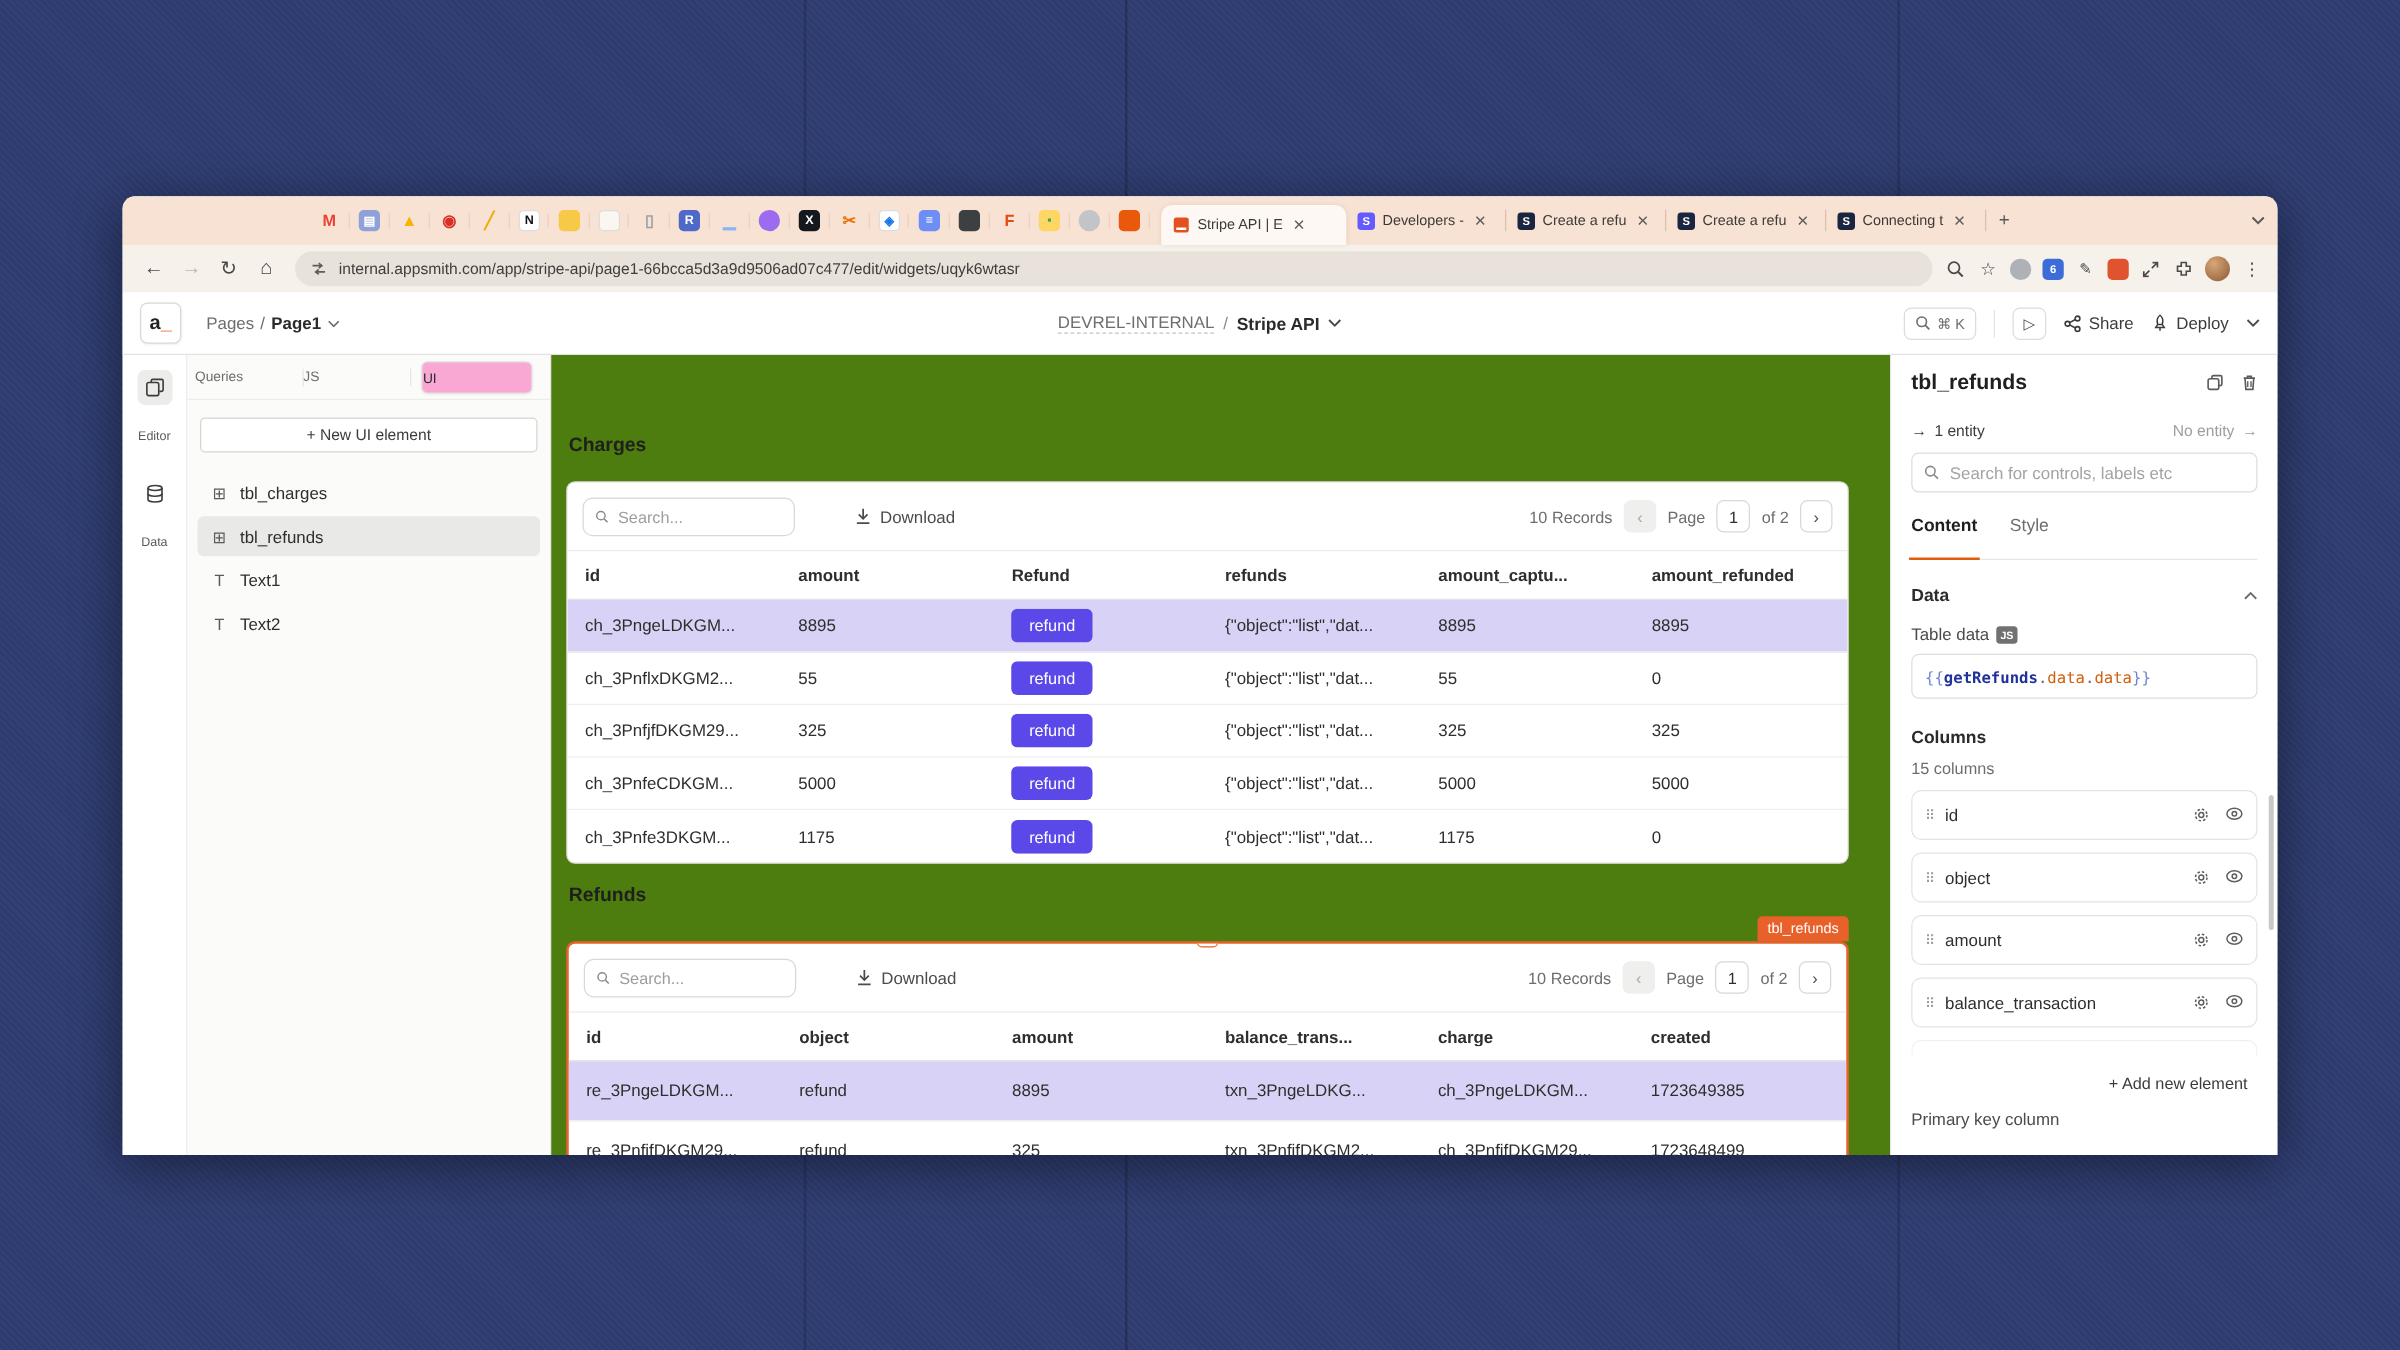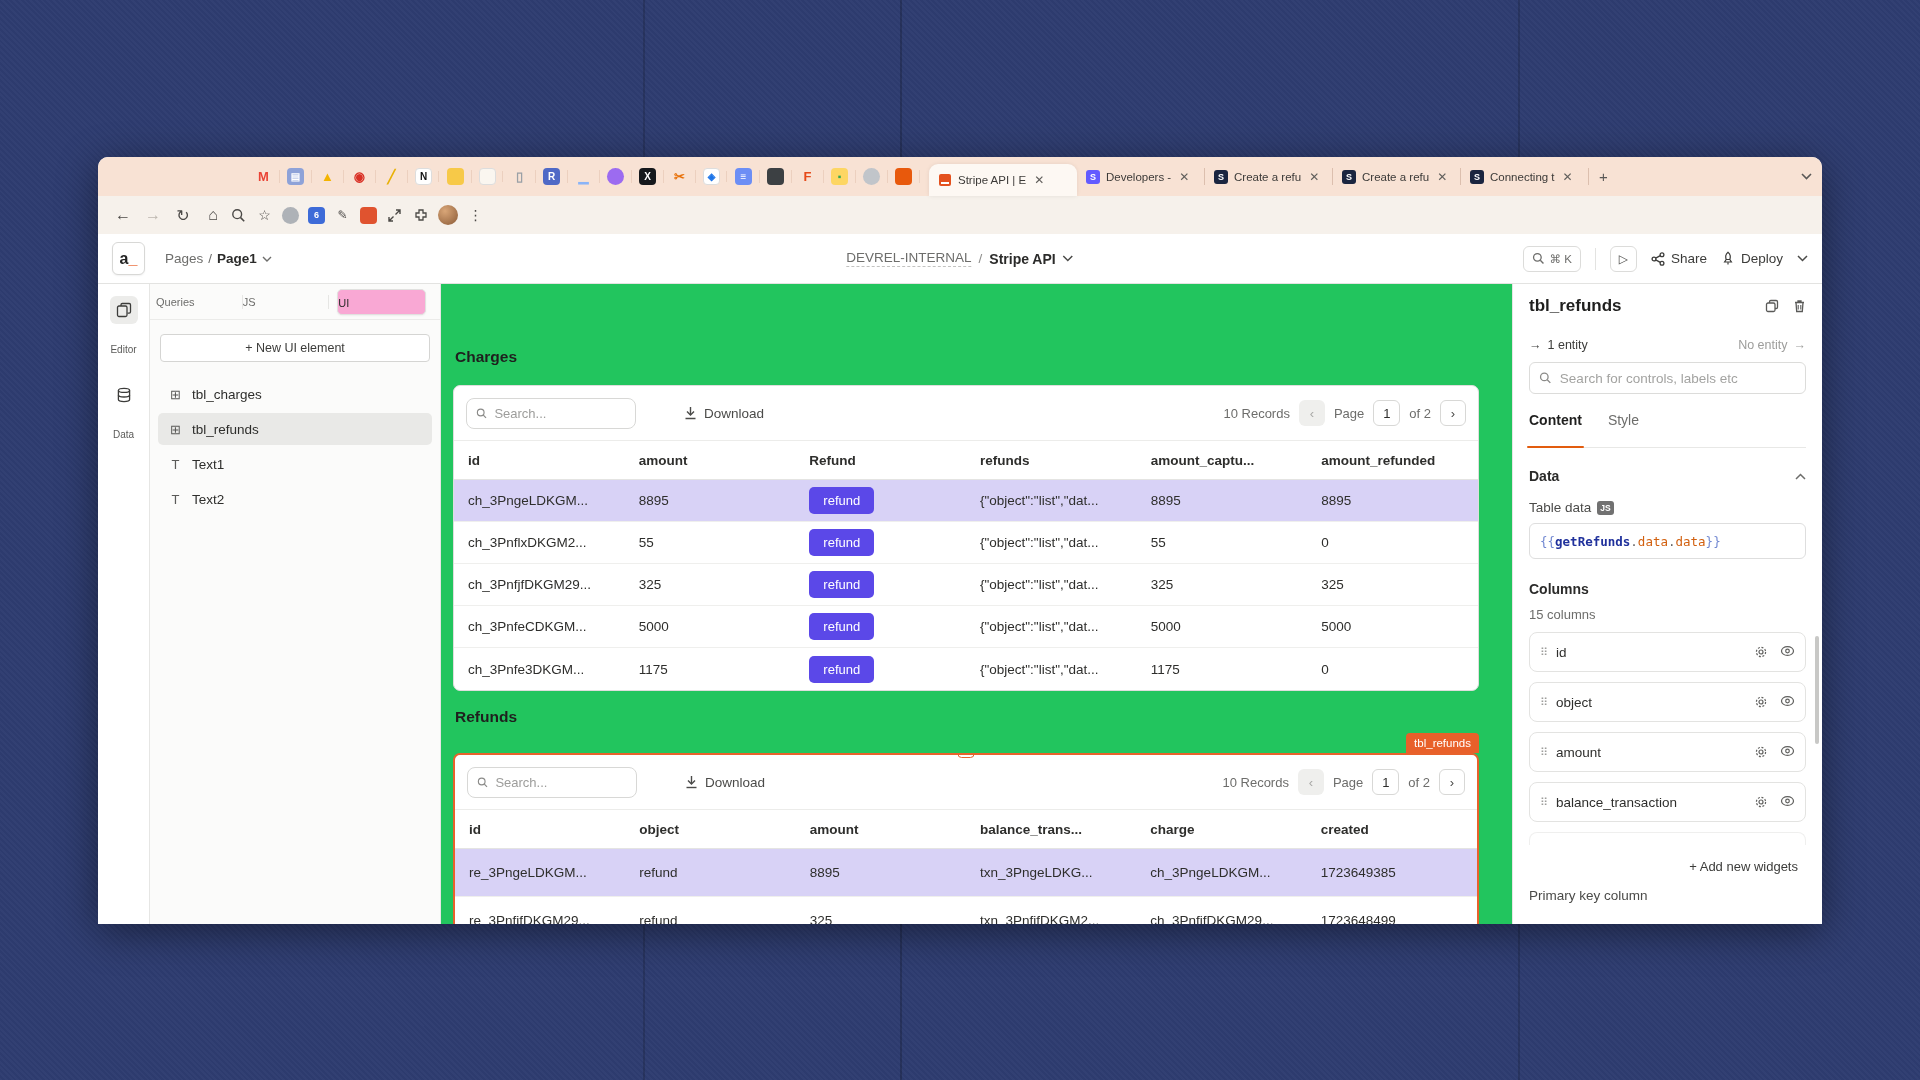--- a/index.html
+++ b/index.html
@@ -95,21 +95,21 @@
     box-shadow:0 1px 2px rgba(0,0,0,.05); margin:0 8px;}
   .newbtn{ margin:14px 10px 0 10px; height:28px; border:1px solid #d5d5d3; border-radius:4px; background:#fff;
     font-size:12.5px; color:#3c3c3a; display:flex; align-items:center; justify-content:center; cursor:pointer; width:calc(100% - 20px);
     font-family:"Liberation Sans", sans-serif;}
   .explist{ margin-top:16px; padding:0 8px; display:flex; flex-direction:column; gap:3px;}
   .expitem{ height:32px; border-radius:5px; display:flex; align-items:center; gap:9px; padding:0 10px;
     font-size:13.5px; color:#2e2e2c; cursor:pointer;}
   .expitem.sel{ background:#e9e9e7; }
   .expico{ font-size:13px; color:#5a5a58; width:15px; text-align:center;}
 
-  .canvas{ flex:1 1 auto; background:#22c55e; position:relative; overflow:hidden;}
+  .canvas{ flex:1 1 auto; background:#4d7c0f; position:relative; overflow:hidden;}
   .secheading{ position:absolute; left:14px; font-size:15.5px; font-weight:bold; color:#1f1f1e;}
   .tablecard{ position:absolute; left:12px; right:33px; background:#fff; border:1px solid #dededc; border-radius:7px; overflow:hidden;}
   .tc-toolbar{ height:54px; display:flex; align-items:center; padding:0 12px; gap:10px;}
   .tsearch{ width:170px; height:31px; border:1px solid #d8d8d6; border-radius:8px; display:flex; align-items:center;
     padding:0 9px; gap:7px; background:#fff;}
   .tsearch input{ border:none; outline:none; width:100%; font-size:13px; color:#444; background:transparent;
     font-family:"Liberation Sans", sans-serif;}
   .tsearch input::placeholder{ color:#9d9d9b; }
   .dlbtn{ display:flex; align-items:center; gap:7px; font-size:13.5px; color:#4b4b49; margin-left:38px; cursor:pointer;}
   .tc-right{ margin-left:auto; display:flex; align-items:center; gap:9px; font-size:13px; color:#6d6d6b;}
@@ -235,20 +235,26 @@
           <polyline points="1,1 5.5,5.5 10,1" fill="none" stroke="#5a5856" stroke-width="1.6"></polyline>
         </svg>
     </span>
   </div>
 
   <div class="toolbar">
     <span class="navic">←</span>
     <span class="navic dis">→</span>
     <span class="navic">↻</span>
     <span class="navic">⌂</span>
+    <div class="urlpill">
+      <svg class="ic" width="14" height="14" viewBox="0 0 14 14" style="flex:0 0 auto;margin-right:9px">
+          <path d="M2 4.5h7M7 2.5l2.5 2L7 6.5 M12 9.5H5 M7 7.5l-2.5 2 2.5 2" fill="none" stroke="#5f5d5a" stroke-width="1.3"></path>
+        </svg>
+      <span class="urltext">internal.appsmith.com/app/stripe-api/page1-66bcca5d3a9d9506ad07c477/edit/widgets/uqyk6wtasr</span>
+    </div>
     <div class="extrow">
       <span class="extbox">
         <svg class="ic" width="15" height="15" viewBox="0 0 15 15">
             <circle cx="6.2" cy="6.2" r="4.4" fill="none" stroke="#4b4946" stroke-width="1.4"></circle>
             <line x1="9.6" y1="9.6" x2="13.2" y2="13.2" stroke="#4b4946" stroke-width="1.6"></line>
           </svg>
       </span>
       <span class="extbox" style="color:#4b4946;font-size:14px">☆</span>
       <span class="extbox circle" style="background:#aeb2b7;border-radius:50%"></span>
       <span class="extbox" style="background:#3d6bd8;color:#fff;font-size:9px;font-weight:bold">6</span>
@@ -646,18 +652,18 @@
           <span>
               <svg class="ic" width="15" height="12" viewBox="0 0 15 12">
                 <ellipse cx="7.5" cy="6" rx="6" ry="4.4" fill="none" stroke="#5f5f5d" stroke-width="1.2"></ellipse>
                 <circle cx="7.5" cy="6" r="1.8" fill="none" stroke="#5f5f5d" stroke-width="1.2"></circle>
               </svg>
             </span>
         </span>
       </div>
       <div class="colcard partial"></div>
 
-      <div class="addcol">+  Add new widgets</div>
+      <div class="addcol">+  Add new element</div>
       <div class="fieldlbl" style="margin-top:14px">Primary key column</div>
       <div class="rpscroll"></div>
     </div>
   </div>
 </div>
 
 </body></html>

